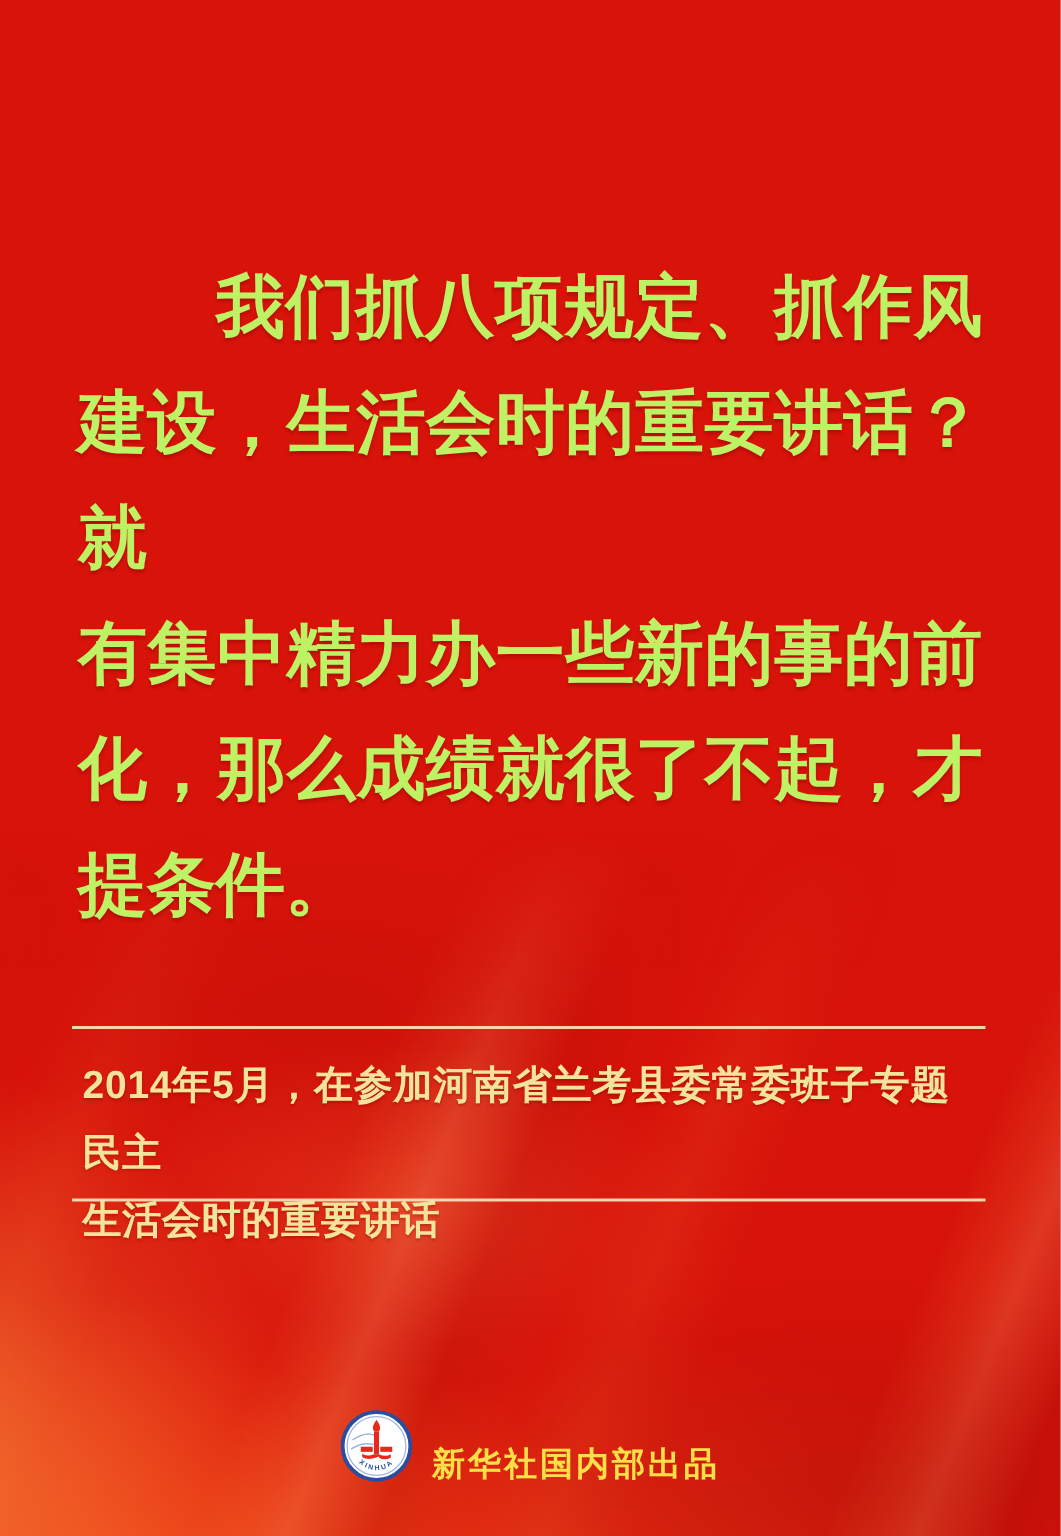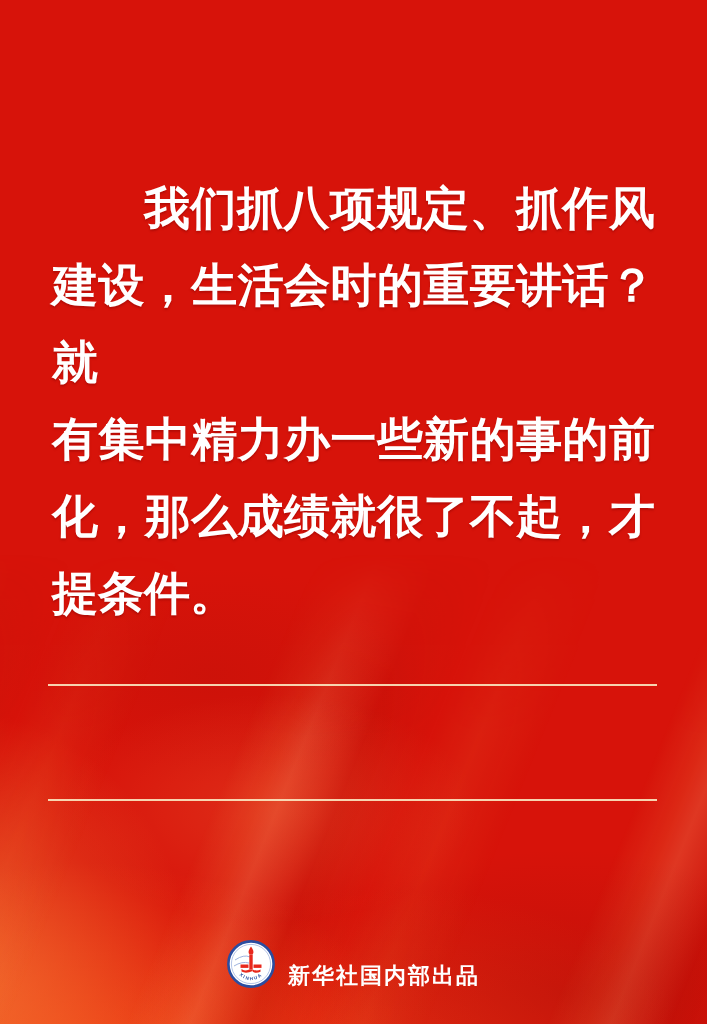--- a/index.html
+++ b/index.html
@@ -34,22 +34,22 @@
       radial-gradient(42% 16% at 38% 79%, rgba(255,150,80,0.20), rgba(255,150,80,0) 70%),
       radial-gradient(55% 20% at 80% 97%, rgba(140,10,4,0.25), rgba(140,10,4,0) 70%),
       radial-gradient(40% 14% at 30% 66%, rgba(160,12,5,0.18), rgba(160,12,5,0) 75%);
   }
   
   .quote {
     position: absolute;
     left: 52px;
     top: 170px;
     width: 603px;
-    color: #ffffff;
-    font-family: Liberation Sans, sans-serif;
+    color: #bef264;
+    font-family: Liberation Mono, monospace;
     font-weight: 700;
     font-size: 46px;
     line-height: 77px;
     text-shadow: 0 2px 2px rgba(120,0,0,0.35);
   }
   .quote-line { white-space: nowrap; }
   .quote-line.jl {
     white-space: normal;
     text-align: justify;
     text-align-last: justify;
@@ -83,21 +83,21 @@
     left: 0;
     top: 936px;
     width: 100%;
     display: flex;
     justify-content: center;
     align-items: center;
     gap: 13px;
   }
   .logo { width: 48px; height: 48px; display: block; }
   .publisher {
-    color: #ffffff;
+    color: #fde047;
     font-size: 22px;
     font-weight: 700;
     letter-spacing: 2px;
     margin-top: 25px;
   }
 </style>
 </head>
 <body>
 
 <div class="poster">
@@ -108,20 +108,24 @@
   <div class="quote">
     <div class="quote-line jl indent">我们抓八项规定、抓作风</div>
     <div class="quote-line jl">建设，生活会时的重要讲话？就</div>
     <div class="quote-line jl">有集中精力办一些新的事的前</div>
     <div class="quote-line jl">化，那么成绩就很了不起，才</div>
     <div class="quote-line">提条件。</div>
   </div>
 
   <div class="divider divider-top"></div>
 
+  <div class="citation">
+    <div>2014年5月，在参加河南省兰考县委常委班子专题民主</div>
+    <div>生活会时的重要讲话</div>
+  </div>
 
   <div class="divider divider-bottom"></div>
 
   <div class="footer">
     <svg class="logo" viewBox="0 0 48 48">
       <circle cx="24" cy="24" r="22.6" fill="#ffffff" stroke="#2b4da0" stroke-width="2.6"></circle>
       <circle cx="24" cy="24" r="19.6" fill="none" stroke="#9fb4e0" stroke-width="0.8"></circle>
 
       <path d="M 8,20 Q 17,14 23,17" fill="none" stroke="#9fb4e0" stroke-width="1"></path>
       <path d="M 7,26 Q 15,21 22,23" fill="none" stroke="#9fb4e0" stroke-width="1"></path>

